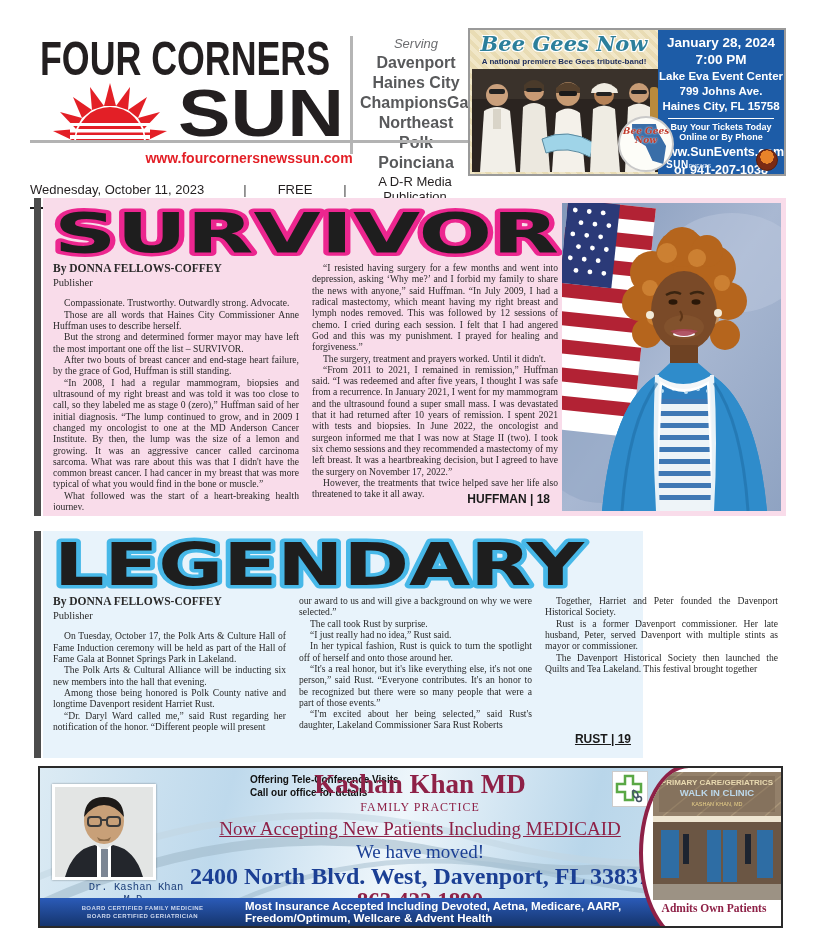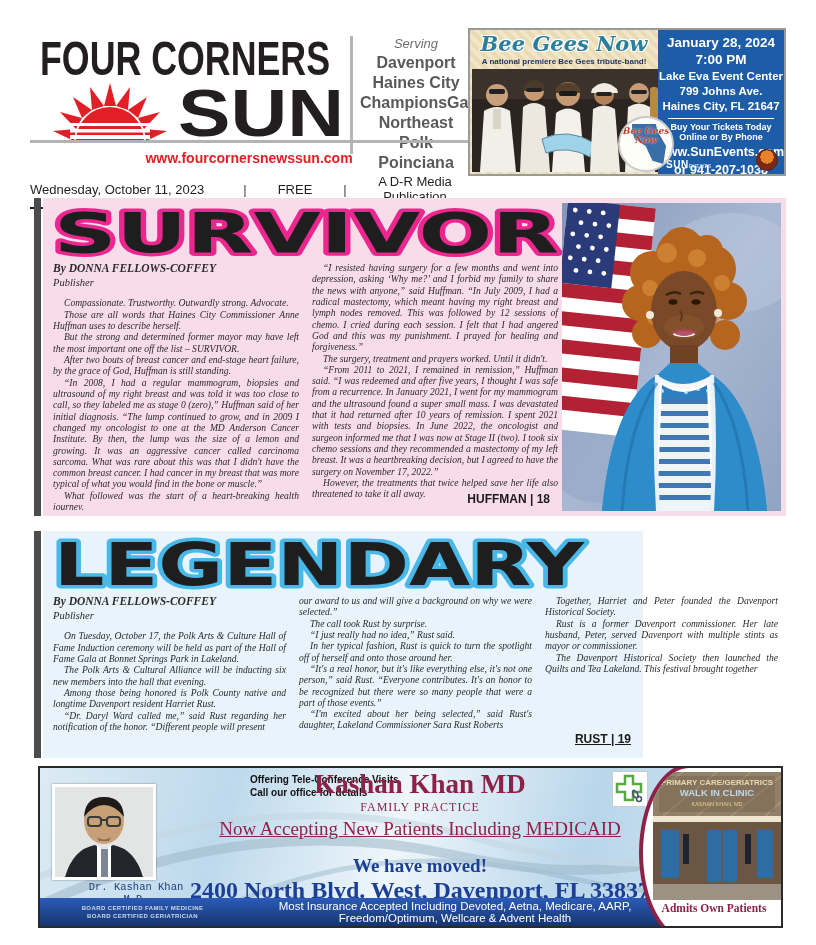--- a/index.html
+++ b/index.html
@@ -49,21 +49,21 @@
   #bar1{left:34px;top:198px;height:318px;}
   #bar2{left:34px;top:531px;height:227px;}
   #pink{left:43px;top:198px;width:743px;height:318px;background:#f9dcea;}
   #blue{left:43px;top:531px;width:600px;height:227px;background:#e8f3fb;}
   .hl-text{font-family:"DejaVu Sans",sans-serif;font-weight:bold;fill:#1e1e1e;paint-order:stroke;stroke-linejoin:round;}
   .hl-pink{stroke:#ec268f;stroke-width:7px;}
   .hl-blue{stroke:#47b8e8;stroke-width:7px;}
 
   .byline{font-size:11.5px;font-weight:bold;line-height:1.2;}
   .byrole{font-size:10.5px;line-height:1.3;margin-bottom:8px;}
-  .cols{display:flex;gap:13px;font-style:italic;}
+  .cols{display:flex;gap:13px;}
   .col{font-family:"Liberation Serif",serif;font-size:9.6px;line-height:1.18;text-align:justify;color:#2a2a2a;}
   .col p{margin:0;text-indent:11px;}
   .col p.noindent{text-indent:0;}
   .jump{position:absolute;font-size:12px;font-weight:bold;color:#1a1a1a;}
 
   #surv-cols{position:absolute;left:10px;top:64px;width:506px;height:248px;overflow:hidden;}
   #surv-cols .col{width:246px;}
   #surv-photo{position:absolute;right:5px;top:5px;width:219px;height:308px;}
   #surv-jump{right:236px;bottom:10px;}
 
@@ -74,26 +74,26 @@
   
   #khan{left:38px;top:766px;width:745px;height:162px;border:2px solid #2a2a2a;box-sizing:border-box;background:linear-gradient(105deg,#dcebf4 0%,#bed9ec 25%,#eef6fb 48%,#b9d6ea 72%,#d7e8f3 100%);overflow:hidden;}
   .steth{position:absolute;left:0;top:0;width:100%;height:100%;opacity:.55;}
   .kh-photo{position:absolute;left:12px;top:16px;width:98px;height:90px;background:#fff;padding:3px;box-shadow:0 0 2px rgba(0,0,0,.4);}
   .kh-caption{position:absolute;left:8px;top:113px;width:110px;text-align:center;font-family:Liberation Mono, monospace;font-size:10.5px;color:#1d3f7a;margin-left:33px;}
   .kh-tele{position:absolute;left:210px;top:6px;width:170px;text-align:left;font-size:10px;font-weight:bold;color:#111;line-height:1.25;}
   .kh-center{position:absolute;left:130px;top:0;width:500px;text-align:center;}
   .kh-name{font-family:"Liberation Serif",serif;font-weight:bold;font-size:27px;color:#8e2147;margin-top:1px;}
   .kh-fam{font-family:"Liberation Serif",serif;font-size:12px;letter-spacing:1px;color:#8e2147;}
   .kh-accept{font-family:"Liberation Serif",serif;font-size:19px;color:#8e2147;text-decoration:underline;margin-top:3px;}
-  .kh-moved{font-family:"Liberation Serif",serif;font-weight:bold;font-size:19px;color:#1b3f94;margin-top:15px;}
+  .kh-moved{font-family:"Liberation Serif",serif;font-weight:normal;font-size:19px;color:#1b3f94;margin-top:1px;}
   .kh-addr{font-family:"Liberation Serif",serif;font-weight:bold;font-size:24px;color:#1b3f94;}
   .kh-phone{font-family:"Liberation Serif",serif;font-weight:bold;font-size:23px;color:#8e2147;margin-top:-2px;}
   .kh-bar{position:absolute;left:0;bottom:0;width:100%;height:28px;background:linear-gradient(#2b5bb8,#15356e);display:flex;align-items:center;}
   .kh-board{width:205px;text-align:center;font-size:6px;font-weight:bold;color:#cdd8ee;line-height:1.35;letter-spacing:.4px;}
-  .kh-ins{width:420px;text-align:center;font-size:11.5px;font-weight:normal;color:#fff;}
+  .kh-ins{width:420px;text-align:left;font-size:11.5px;font-weight:bold;color:#fff;}
   .kh-logo{position:absolute;left:572px;top:3px;width:34px;height:34px;background:#fff;border:1px solid #ccc;}
   .clinic{position:absolute;right:-4px;top:-4px;width:138px;height:170px;background:#fff;border:4px solid #8e2147;border-radius:190px 0 0 190px / 340px 0 0 340px;overflow:hidden;}
   .clinic-photo{position:absolute;left:10px;top:4px;width:128px;height:128px;}
   .clinic-cap{position:absolute;left:6px;top:134px;width:130px;text-align:center;font-family:"Liberation Serif",serif;font-weight:bold;font-size:11.5px;color:#8e2147;}
 </style>
 </head>
 <body>
 
 <div id="masthead" class="abs">
   <svg class="abs fc-title" width="300" height="48">
@@ -166,21 +166,21 @@
       <div class="bg-badge">
         <div class="fl"></div>
         <div class="fl-txt">Bee Gees Now</div>
       </div>
     </div>
     <div class="bg-right">
       <div class="l1">January 28, 2024</div>
       <div class="l1">7:00 PM</div>
       <div class="l2">Lake Eva Event Center</div>
       <div class="l2">799 Johns Ave.</div>
-      <div class="l2">Haines City, FL 21647</div>
+      <div class="l2">Haines City, FL 15758</div>
       <hr>
       <div class="l3">Buy Your Tickets Today</div>
       <div class="l3">Online or By Phone</div>
       <div class="l4">www.SunEvents.com</div>
       <div class="l4">or 941-207-1038</div>
       <div class="sun-events"><span>SUN</span><small>EVENTS</small></div>
       <div class="orange-badge"></div>
     </div>
   </div>
 </div>

